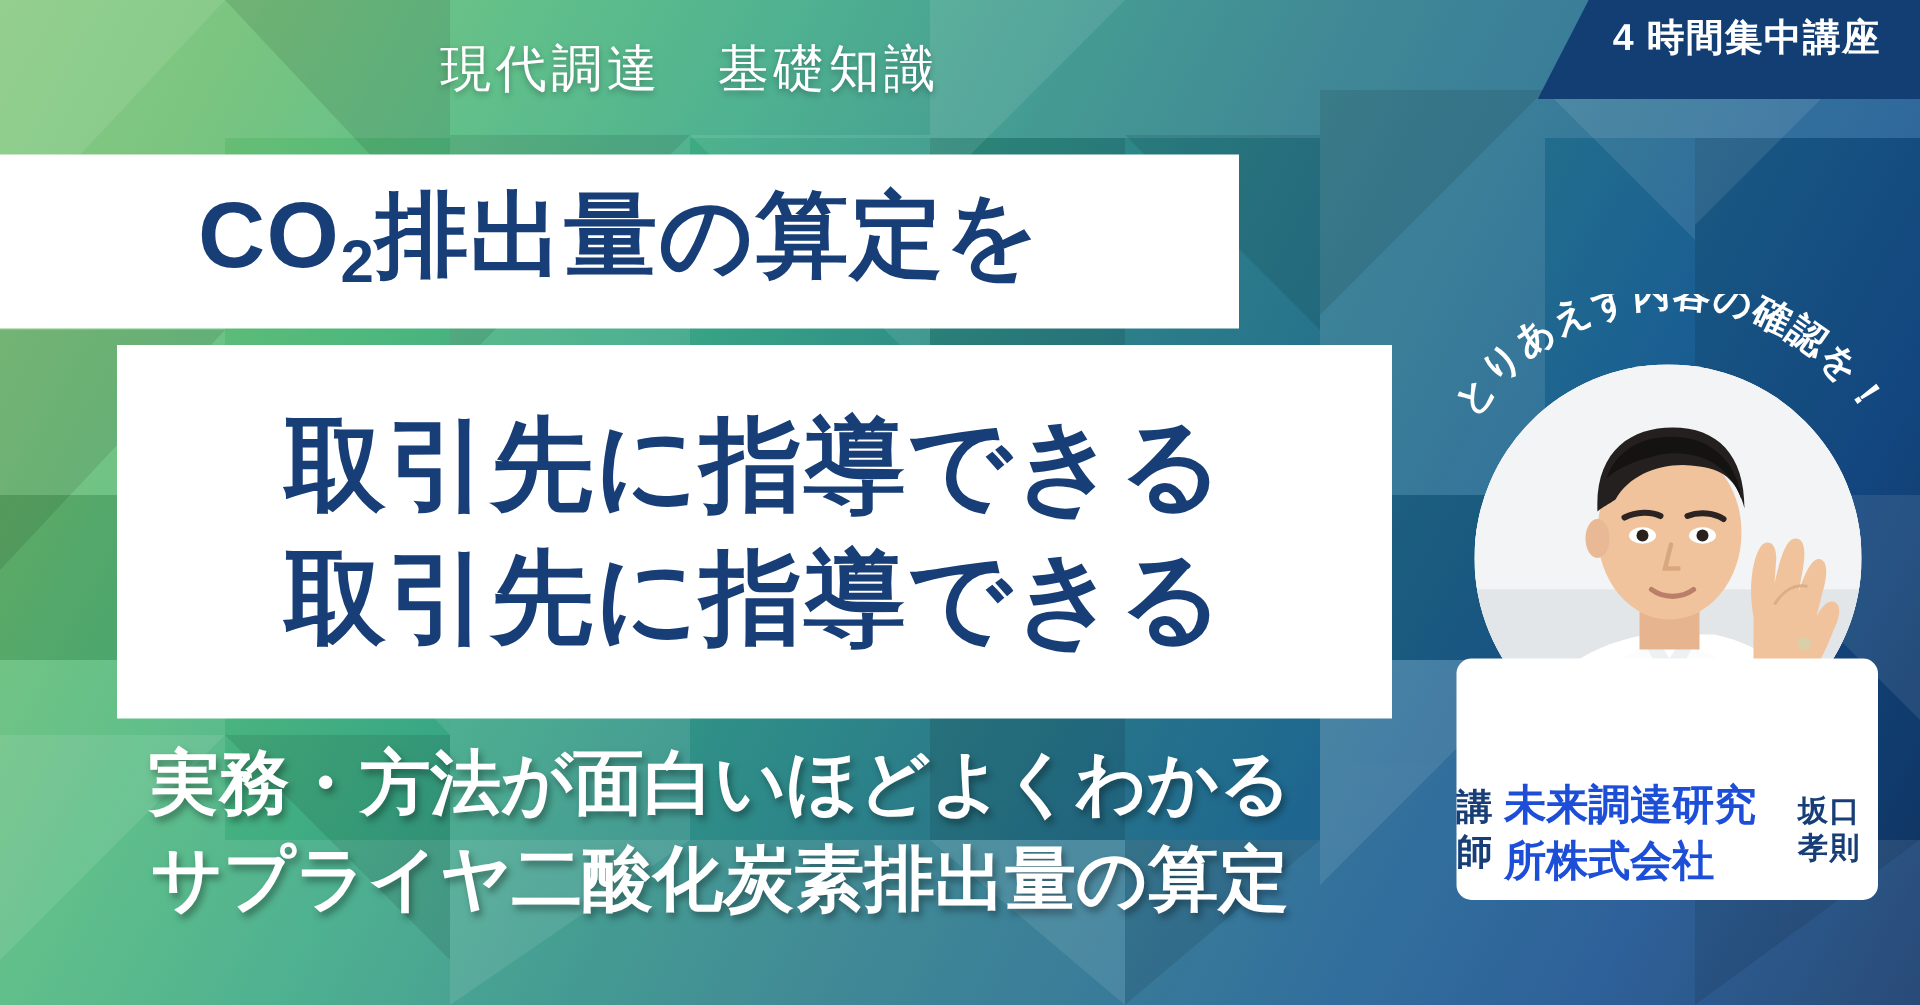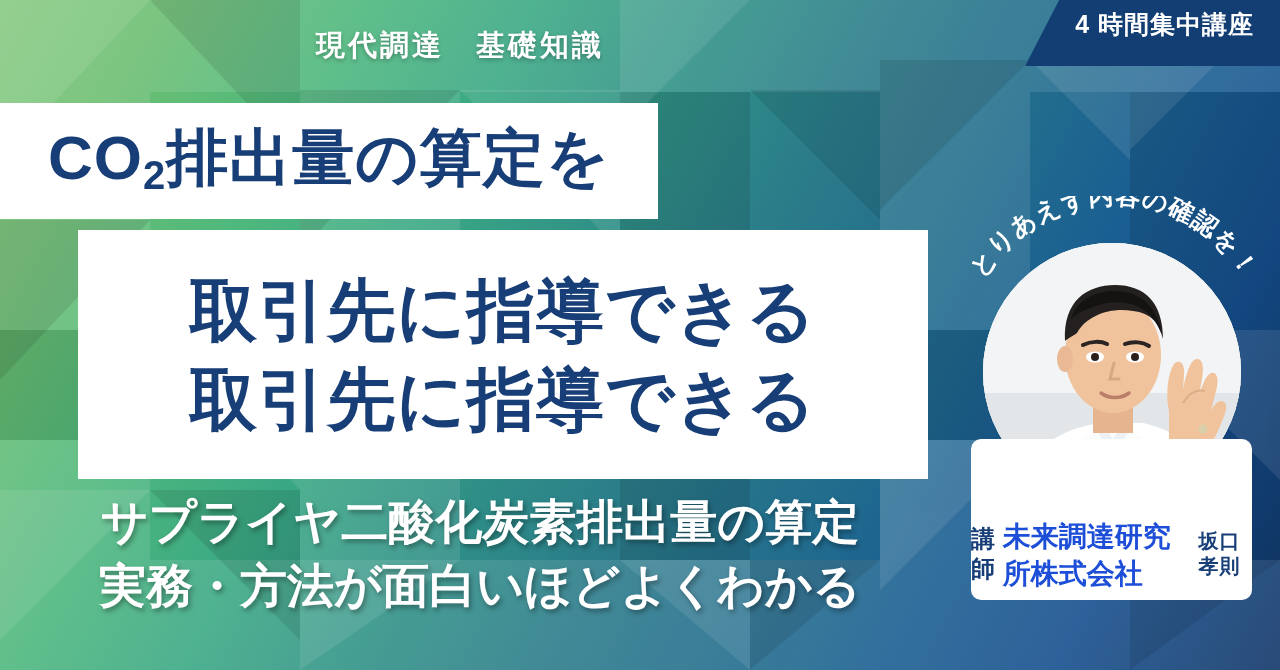--- a/index.html
+++ b/index.html
@@ -16,42 +16,42 @@
 
   
   .facets { position:absolute; inset:0; }
 
   
   .header-strip {
     position:absolute; left:0; top:0; width:1280px; height:92px;
     display:flex; align-items:center; justify-content:center;
   }
   .header-title {
-    color:#ffffff; font-size:29px; font-weight:bold; letter-spacing:3px;
+    color:#ffffff; font-size:34px; font-weight:normal; letter-spacing:3px;
     text-shadow:0 2px 4px rgba(0,0,0,0.28);
     transform:translateX(-180px);
     white-space:pre;
   }
 
   
   .badge {
     position:absolute; right:0; top:0; height:66px;
     padding:0 26px 17px 50px;
     background:#123e73;
     clip-path:polygon(34px 0, 100% 0, 100% 100%, 0 100%);
     display:flex; align-items:center; justify-content:center;
   }
   .badge-label {
     color:#ffffff; font-size:25px; font-weight:bold; letter-spacing:1px;
     white-space:pre;
   }
 
   
   .title-box-1 {
-    position:absolute; left:0; top:103px; width:658px; height:116px;
+    position:absolute; left:0; top:103px; width:826px; height:116px;
     background:#ffffff; display:flex; align-items:center; justify-content:center;
   }
   .title-line-1 {
     color:#173e77; font-size:62px; font-weight:bold; letter-spacing:1px;
     white-space:nowrap; line-height:1;
   }
   .title-line-1 .sub { font-size:40px; vertical-align:-10px; }
 
   .title-box-2 {
     position:absolute; left:78px; top:230px; width:850px; height:249px;
@@ -160,22 +160,22 @@
   <div class="title-box-1">
     <div class="title-line-1"><span>CO</span><span class="sub">2</span><span>排出量の算定を</span></div>
   </div>
 
   <div class="title-box-2">
     <div class="title-line-2">取引先に指導できる</div>
     <div class="title-line-3">取引先に指導できる</div>
   </div>
 
   <div class="subtitle">
+    <div class="subtitle-line">実務・方法が面白いほどよくわかる</div>
     <div class="subtitle-line">サプライヤ二酸化炭素排出量の算定</div>
-    <div class="subtitle-line">実務・方法が面白いほどよくわかる</div>
   </div>
 
   <div class="speaker">
 
     <svg class="arc-text" viewBox="0 0 340 170">
       <defs>
         <path id="arcpath" d="M 18,160 A 152,152 0 0 1 322,160" fill="none"></path>
       </defs>
       <text>
         <textPath href="#arcpath" startOffset="50%" text-anchor="middle">とりあえず内容の確認を！</textPath>

